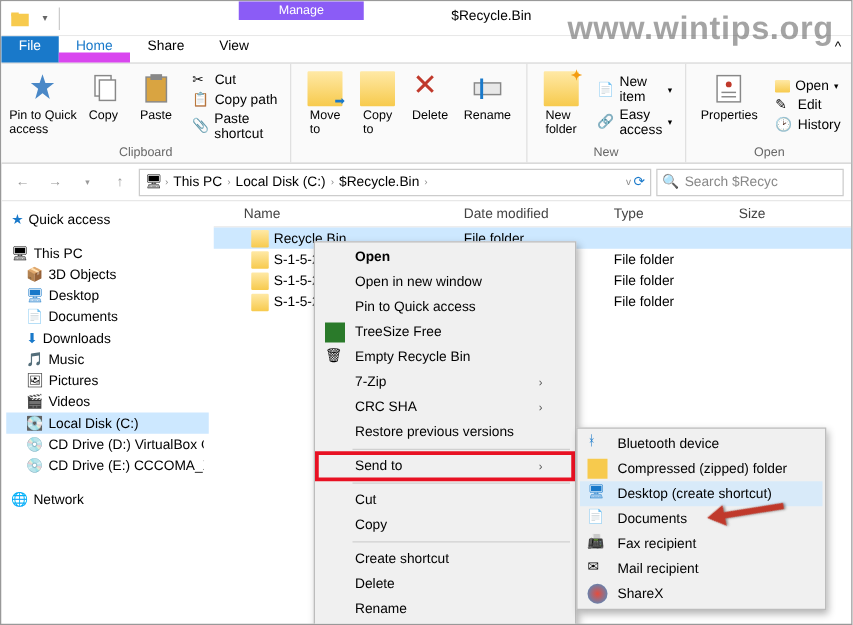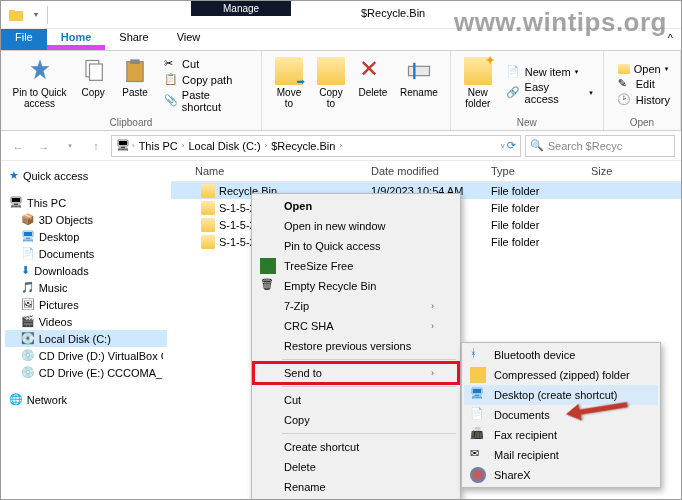--- a/index.html
+++ b/index.html
@@ -3,35 +3,35 @@
 <meta charset="utf-8">
 <style>
 * { margin: 0; padding: 0; box-sizing: border-box; font-family: "Segoe UI", Tahoma, sans-serif; font-size: 11px; }
 body { width: 682px; height: 500px; background: #fff; border: 1px solid #999; position: relative; overflow: hidden; }
 
 .titlebar { height: 28px; background: #fff; display: flex; align-items: center; border-bottom: 1px solid #e8e8e8; }
 .titlebar .ticons { display: flex; gap: 2px; padding-left: 6px; }
 .titlebar .ticons span { width: 18px; height: 18px; display: flex; align-items: center; justify-content: center; }
 .titlebar .title { padding-left: 60px; }
 .titlebar .tabarea { margin-left: auto; display: flex; height: 100%; }
-.titlebar .tabhdr { background: #0f172a; color: #fff; padding: 2px 32px; font-size: 10px; }
+.titlebar .tabhdr { background: #8b5cf6; color: #fff; padding: 2px 32px; font-size: 10px; }
 
 .ribbon-tabs { height: 22px; display: flex; align-items: stretch; border-bottom: 1px solid #d0d0d0; background: #fff; }
 .ribbon-tabs .tab { padding: 2px 14px; cursor: pointer; }
 .ribbon-tabs .tab.file { background: #1979ca; color: #fff; }
-.ribbon-tabs .tab.active { border-bottom: 5px solid #d946ef; color: #1979ca; font-weight: bold; }
+.ribbon-tabs .tab.active { border-bottom: 8px solid #d946ef; color: #1979ca; }
 .ribbon-tabs .expand { margin-left: auto; padding: 3px 8px; }
 
 .ribbon { height: 80px; background: #fafafa; border-bottom: 1px solid #d0d0d0; display: flex; }
 .rgroup { display: flex; flex-direction: column; border-right: 1px solid #e0e0e0; padding: 2px 6px 0 6px; }
 .rgroup .row { display: flex; flex: 1; }
 .rgroup .lbl { text-align: center; font-size: 10px; color: #666; padding-bottom: 2px; }
 .bigbtn { display: flex; flex-direction: column; align-items: center; justify-content: flex-start; padding: 4px 6px; min-width: 42px; cursor: pointer; }
 .bigbtn .ic { width: 28px; height: 28px; margin-bottom: 2px; }
-.bigbtn .tx { font-size: 10px; text-align: center; line-height: 1.1; white-space: pre; }
+.bigbtn .tx { font-size: 10px; text-align: left; line-height: 1.1; white-space: pre; }
 .smallcol { display: flex; flex-direction: column; justify-content: center; padding-left: 4px; }
 .smallbtn { display: flex; align-items: center; gap: 4px; padding: 1px 4px; font-size: 10px; cursor: pointer; }
 .smallbtn .ic { width: 14px; height: 14px; display: inline-block; }
 
 .navbar { height: 30px; display: flex; align-items: center; padding: 0 6px; gap: 4px; border-bottom: 1px solid #e8e8e8; }
 .navbar .navbtn { width: 22px; height: 22px; display: flex; align-items: center; justify-content: center; color: #999; cursor: pointer; }
 .breadcrumb { flex: 1; border: 1px solid #ccc; height: 22px; display: flex; align-items: center; padding: 0 4px; gap: 2px; }
 .breadcrumb .crumb { padding: 0 2px; cursor: pointer; }
 .breadcrumb .sep { color: #888; font-size: 8px; }
 .searchbox { width: 150px; border: 1px solid #ccc; height: 22px; display: flex; align-items: center; padding: 0 4px; color: #888; gap:4px;}
@@ -192,20 +192,29 @@
             <span>Easy access</span>
             <span style="font-size:7px;"> ▾</span>
           </div>
       </div>
     </div>
     <div class="lbl">New</div>
   </div>
 
   <div class="rgroup">
     <div class="row">
+      <div class="bigbtn">
+          <div class="ic"><svg viewBox="0 0 24 24">
+              <rect x="4" y="3" width="16" height="18" fill="#fff" stroke="#888"></rect>
+              <circle cx="12" cy="9" r="2" fill="#c0392b"></circle>
+              <rect x="7" y="14" width="10" height="1" fill="#888"></rect>
+              <rect x="7" y="17" width="10" height="1" fill="#888"></rect>
+            </svg></div>
+          <div class="tx">Properties</div>
+        </div>
       <div class="smallcol">
         <div class="smallbtn">
             <span class="ic folder-icon" style="width:12px;height:10px;"></span>
             <span>Open</span>
             <span style="font-size:7px;"> ▾</span>
           </div>
         <div class="smallbtn">
             <span class="ic">✎</span>
             <span>Edit</span>
           </div>
@@ -306,21 +315,20 @@
       <div class="col-name">Name</div>
       <div class="col-date">Date modified</div>
       <div class="col-type">Type</div>
       <div class="col-size">Size</div>
     </div>
     <div class="frow sel">
       <div class="col-name" style="display:flex;align-items:center;">
           <span class="ic folder-icon"></span>
           <span>Recycle Bin</span>
         </div>
-      <div class="col-date">1/9/2023 10:54 AM</div>
         <div class="col-type">File folder</div>
     </div>
     <div class="frow">
       <div class="col-name" style="display:flex;align-items:center;">
           <span class="ic folder-icon"></span>
           <span>S-1-5-2</span>
         </div>
       <div class="col-date">022 2:06 AM</div>
         <div class="col-type">File folder</div>
     </div>

